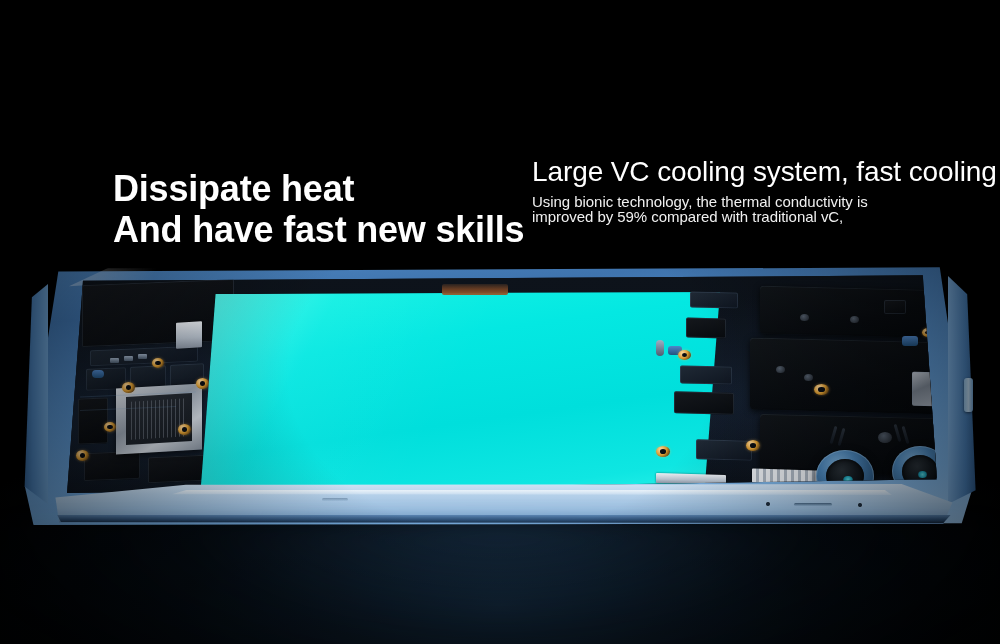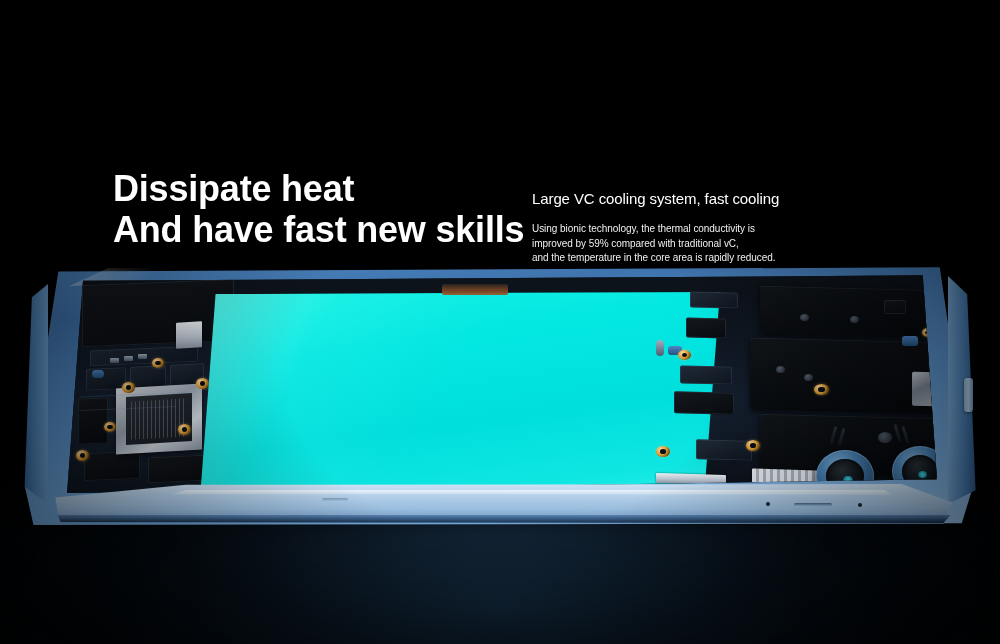--- a/index.html
+++ b/index.html
@@ -34,25 +34,25 @@
   
   .headline {
     position:absolute; left:113px; top:168px;
     color:#ffffff; font-weight:bold; font-size:36px; line-height:41px;
     letter-spacing:-0.2px; white-space:nowrap;
   }
   .headline div { display:block; }
 
   .subblock { position:absolute; left:532px; top:159px; }
   .sub-title {
-    color:#ffffff; font-size:15px; font-weight:400; line-height:26px;
-    letter-spacing:-0.1px; white-space:nowrap;margin-top:27px;
+    color:#ffffff; font-size:28px; font-weight:400; line-height:26px;
+    letter-spacing:-0.1px; white-space:nowrap;
   }
   .sub-body {
-    margin-top:10px; color:#f0f0f0; font-size:10px; font-weight:400;
+    margin-top:10px; color:#f0f0f0; font-size:15px; font-weight:400;
     line-height:14.5px; letter-spacing:-0.05px; white-space:nowrap;
   }
 
   
   #tablet {
     position:absolute; left:22px; top:262px; width:956px; height:278px;
   }
 
   
   .chassis {
@@ -324,17 +324,16 @@
   <div class="headline">
     <div>Dissipate heat</div>
     <div>And have fast new skills</div>
   </div>
 
   <div class="subblock">
     <div class="sub-title">Large VC cooling system, fast cooling</div>
     <div class="sub-body">
       <div>Using bionic technology, the thermal conductivity is</div>
       <div>improved by 59% compared with traditional vC,</div>
-      <div>and the temperature in the core area is rapidly reduced.</div>
     </div>
   </div>
 
 </div>
 
 </body></html>

